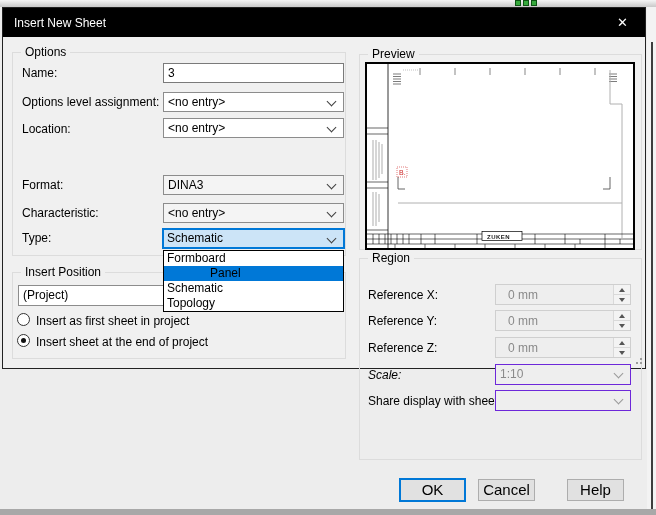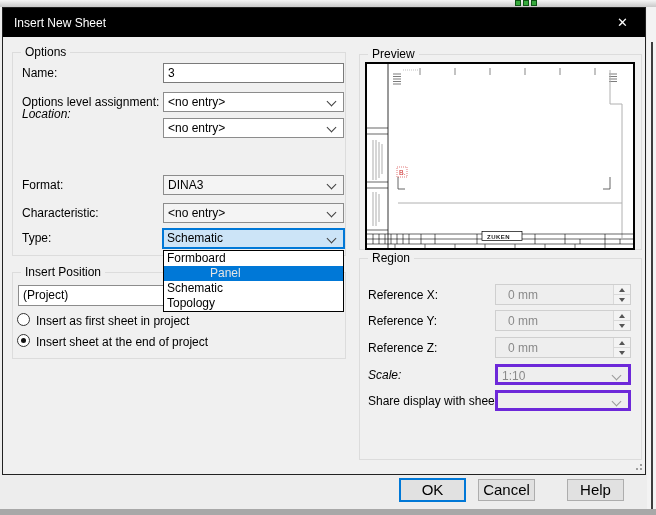--- a/index.html
+++ b/index.html
@@ -12,21 +12,21 @@
   
   .desk-top   { position:absolute; left:0; top:0; width:656px; height:7px;
                 background:linear-gradient(#f5f5f5,#c9c9c9); }
   .green-mark { position:absolute; top:0; width:6px; height:6px;
                 background:#36a93c; border:1px solid #0d5414; }
   .desk-right { position:absolute; left:647px; top:7px; width:9px; height:502px; background:#f3f3f3; }
   .desk-edge  { position:absolute; left:651px; top:42px; width:2px; height:467px; background:#3d3d3d; }
   .desk-bottom{ position:absolute; left:0; top:509px; width:656px; height:6px; background:#a8a8a8; }
 
   
-  .dialog { position:absolute; left:2px; top:7px; width:644px; height:468px;
+  .dialog { position:absolute; left:2px; top:7px; width:644px; height:362px;
             background:#f0f0f0; border:1px solid #222; }
   .titlebar { position:absolute; left:0; top:0; width:100%; height:29px; background:#000;
               color:#fff; display:flex; align-items:center; }
   .titlebar .title { padding-left:11px; font-size:12px; }
   .close-btn { margin-left:auto; width:45px; height:29px; display:flex; align-items:center;
                justify-content:center; color:#fff; font-size:13px; cursor:default; }
 
   
   .group { position:absolute; border:1px solid #dcdcdc; }
   .group-label { position:absolute; top:-8px; left:8px; background:#f0f0f0; padding:0 4px;
@@ -37,39 +37,39 @@
   
   .edit { position:absolute; background:#fff; border:1px solid #7a7a7a;
           padding:2px 4px; font-size:12px; line-height:14px; }
   .combo { position:absolute; height:20px; background:#fff; border:1px solid #8c8c8c;
            padding:2px 20px 2px 4px; font-size:12px; line-height:14px; white-space:nowrap; overflow:hidden; }
   .combo.graybg { background:#f4f4f4; }
   .combo .arrow { position:absolute; right:8px; top:5px; width:7px; height:7px;
                   border-right:1.4px solid #3f3f3f; border-bottom:1.4px solid #3f3f3f;
                   transform:rotate(45deg); }
   .combo.focused { background:#cce4f7; border:2px solid #0078d7; padding:1px 20px 1px 3px; }
-  .combo.disabled { background:#eeeeee; border:3px solid #6d28d9; color:#8a8a8a; }
+  .combo.disabled { background:#eeeeee; border:1px solid #6d28d9; color:#8a8a8a; }
   .combo.disabled .arrow { border-color:#9a9a9a; }
 
   .spin { position:absolute; height:21px; background:#eeeeee; border:1px solid #cfcfcf;
           color:#8a8a8a; padding:3px 22px 2px 12px; font-size:12px; }
   .spinner { position:absolute; top:0; right:0; bottom:0; width:17px;
              border-left:1px solid #d9d9d9; display:flex; flex-direction:column; }
   .spin-btn { flex:1; display:flex; align-items:center; justify-content:center; background:#f3f3f3; }
   .spin-btn + .spin-btn { border-top:1px solid #d9d9d9; }
   .tri-up { width:0; height:0; border-left:3px solid transparent; border-right:3px solid transparent;
             border-bottom:4px solid #555; }
   .tri-down { width:0; height:0; border-left:3px solid transparent; border-right:3px solid transparent;
             border-top:4px solid #555; }
 
   
   .dropdown-list { position:absolute; left:160px; top:242px; width:181px; background:#fff;
                    border:1px solid #000; z-index:30; }
   .dd-item { height:15px; line-height:15px; padding:0 3px; font-size:12px; white-space:nowrap; }
-  .dd-item.selected { background:#0078d7; color:#e5e5e5;padding-left:46px; }
+  .dd-item.selected { background:#0078d7; color:#000000;padding-left:46px; }
 
   
   .radio { position:absolute; width:13px; height:13px; border:1px solid #333; border-radius:50%;
            background:#fff; }
   .radio.checked::after { content:""; position:absolute; left:3px; top:3px; width:5px; height:5px;
                           background:#111; border-radius:50%; }
 
   
   .btn { position:absolute; background:#e1e1e1; border:1px solid #adadad; font-size:15px;
          text-align:center; }
@@ -109,21 +109,21 @@
 
   <span class="lbl" style="left:19px; top:58px;">Name:</span>
   <div class="edit" style="left:160px; top:55px; width:181px; height:20px;">3</div>
 
   <span class="lbl" style="left:19px; top:87px;">Options level assignment:</span>
   <div class="combo" style="left:160px; top:84px; width:181px;">
     <span>&lt;no entry&gt;</span>
     <i class="arrow"></i>
   </div>
 
-  <span class="lbl" style="left:19px; top:99px;font-style:italic;">Location:</span>
+  <span class="lbl" style="left:19px; top:114px;">Location:</span>
   <div class="combo" style="left:160px; top:110px; width:181px;">
     <span>&lt;no entry&gt;</span>
     <i class="arrow"></i>
   </div>
 
   <span class="lbl" style="left:19px; top:170px;">Format:</span>
   <div class="combo graybg" style="left:160px; top:167px; width:181px;">
     <span>DINA3</span>
     <i class="arrow"></i>
   </div>

